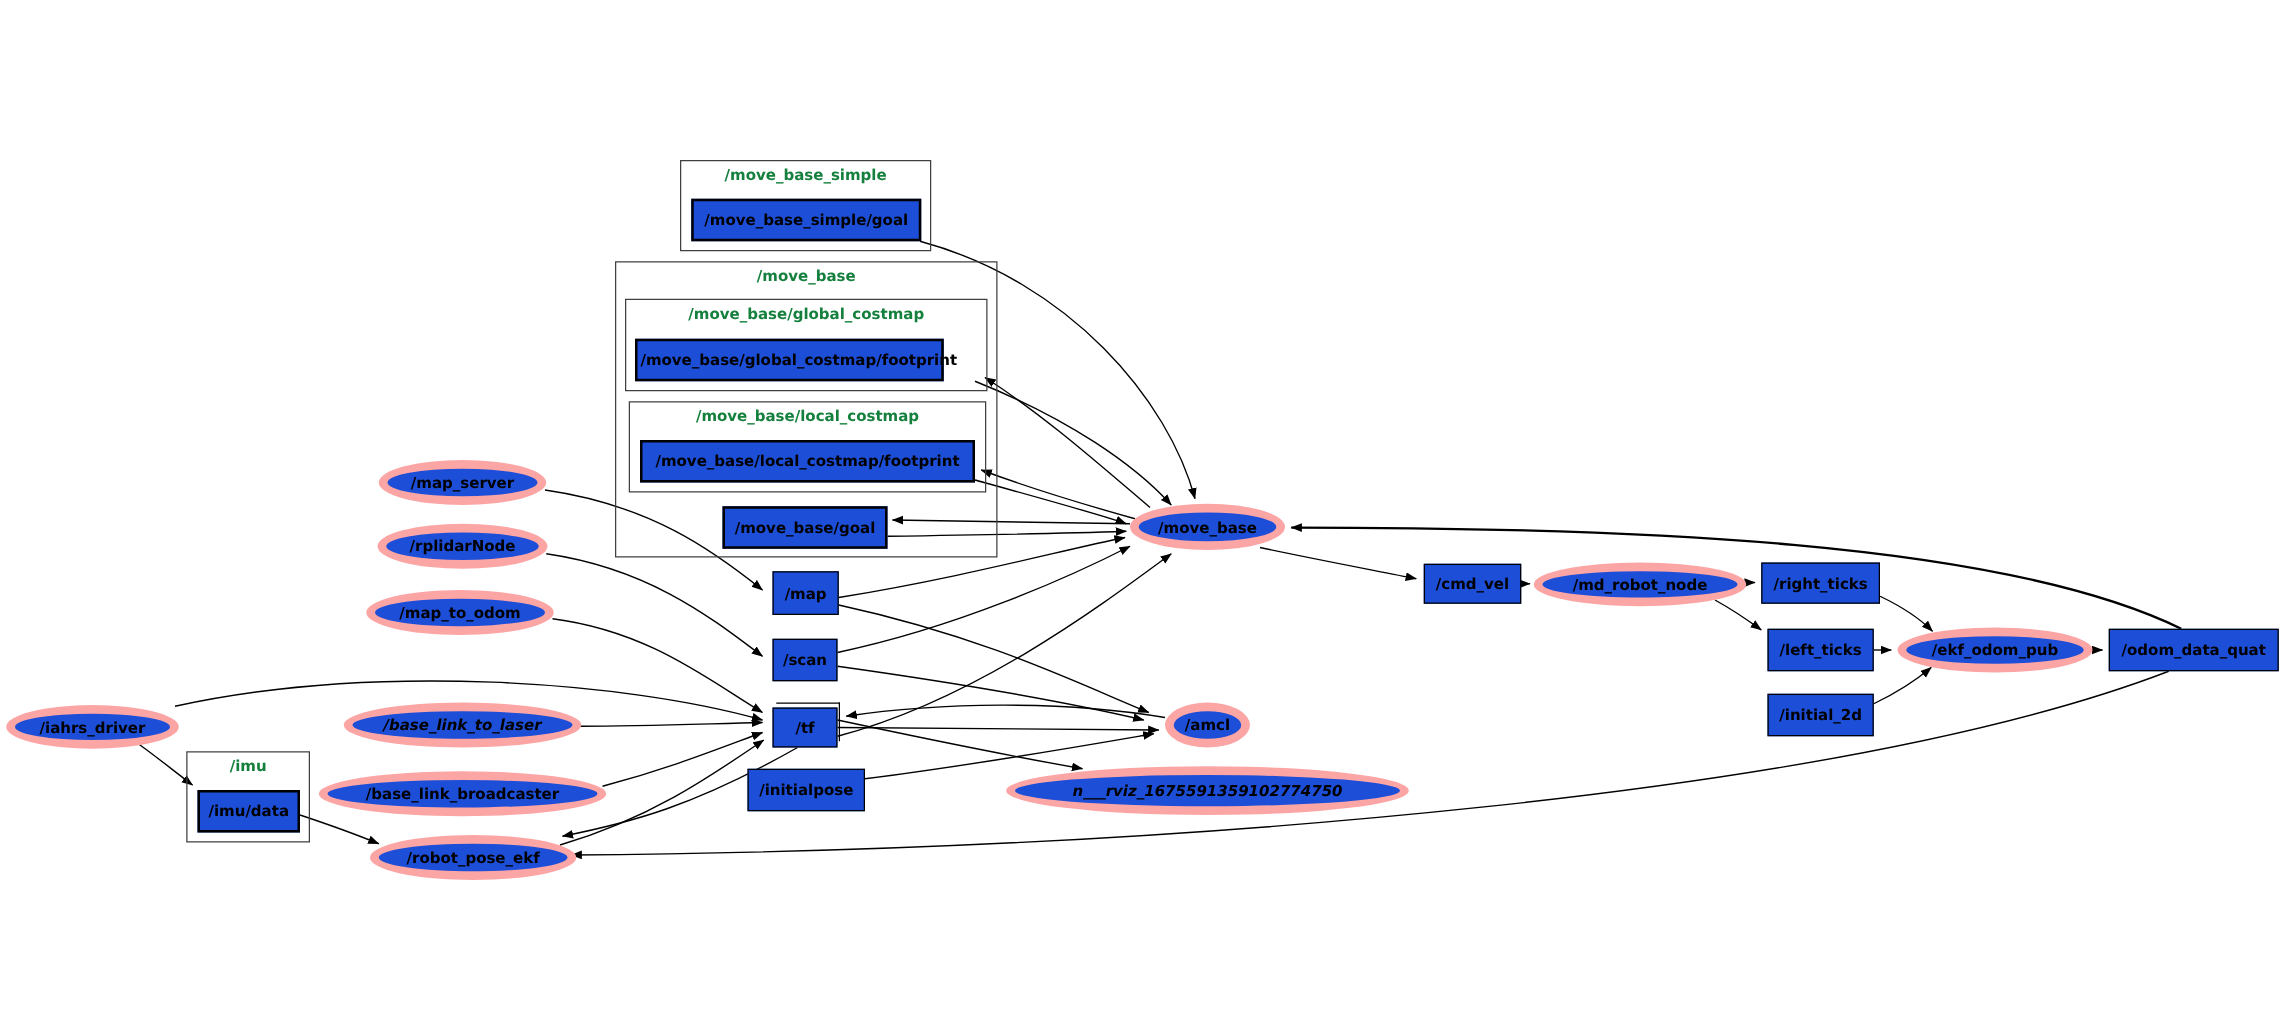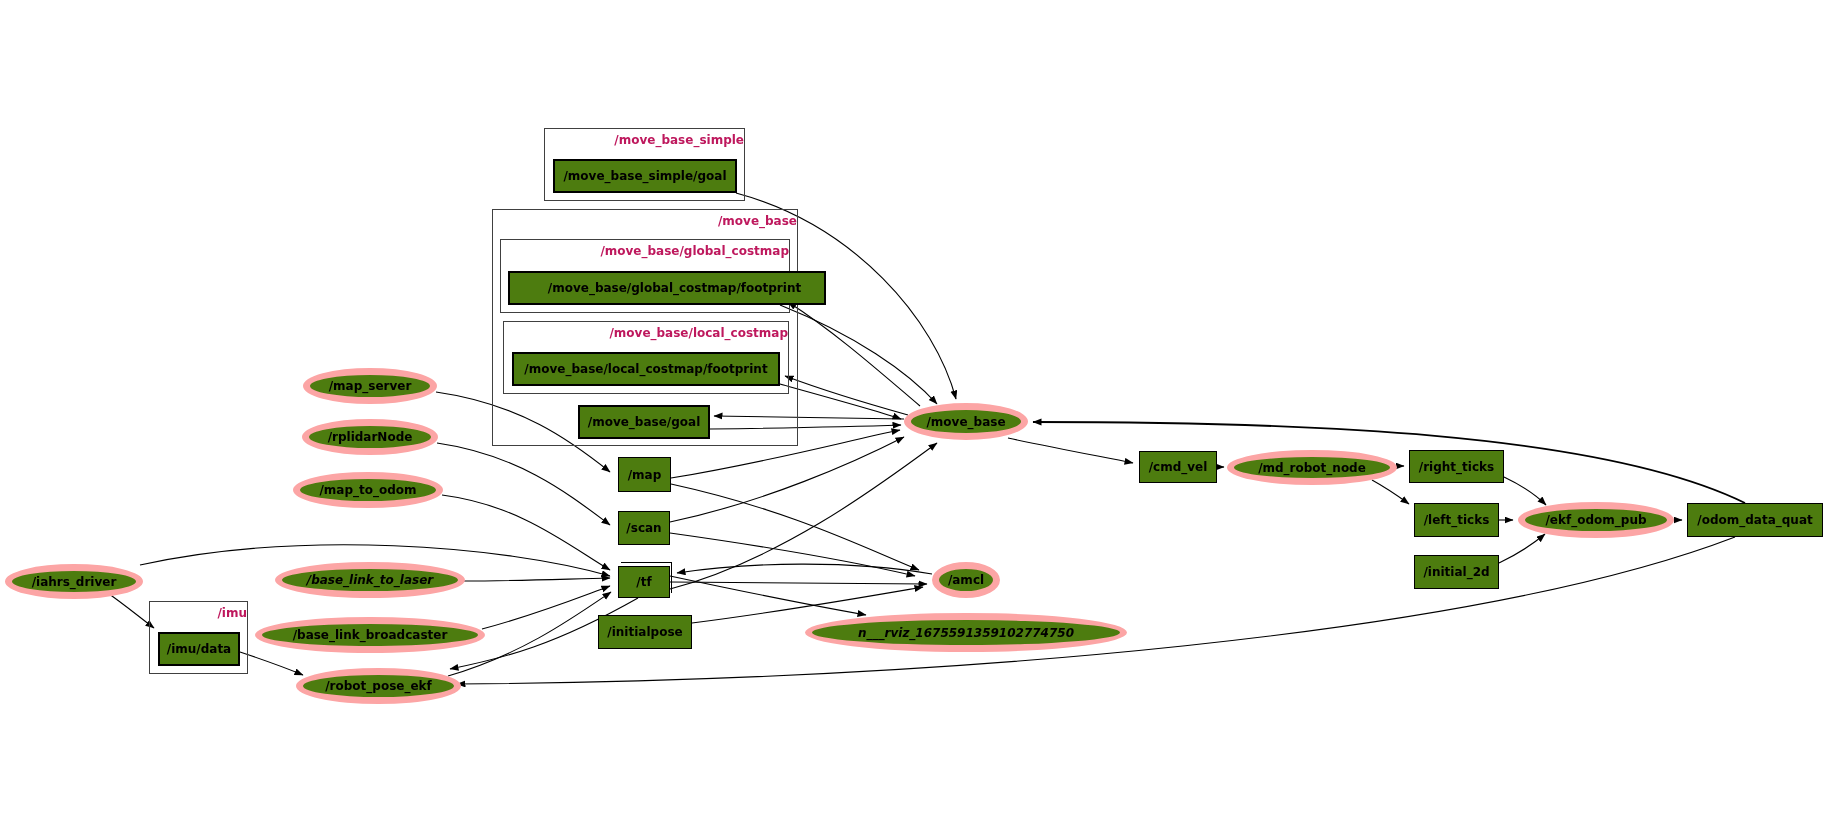--- a/index.html
+++ b/index.html
@@ -12,29 +12,29 @@
   }
   #edge-layer { position:absolute; left:0; top:0; width:1827px; height:826px; }
   .group {
     position:absolute;
     border:1px solid #404040;
     box-sizing:border-box;
     background:transparent;
   }
   .group-label {
     position:absolute; left:0; top:4px; width:100%;
-    text-align:right; font-weight:bold; font-size:12px; color:#be185d;
+    text-align:center; font-weight:bold; font-size:12px; color:#15803d;
     white-space:nowrap;
   }
   .node {
     position:absolute;
     display:flex; align-items:center; justify-content:center;
     font-weight:bold; font-size:12px; color:#000;
     white-space:nowrap; box-sizing:border-box;
-    background:#4d7c0f;
+    background:#1d4ed8;
   }
   .ellipse { border:7px solid #fca5a5; border-radius:50%; }
   .box      { border:1px solid #000; }
   .box-bold { border:2px solid #000; }
   .box3d    { border:1px solid #000; }
   .box3d::after {
     content:''; position:absolute;
     left:2px; top:-5px;
     width:100%; height:100%;
     border-top:1px solid #000; border-right:1px solid #000;
@@ -102,21 +102,21 @@
       </div>
       <div class="group" style="left: 503px; top: 321px; width: 286px; height: 73px;">
         <div class="group-label">/move_base/local_costmap</div>
       </div>
       <div class="group" style="left: 149px; top: 601px; width: 99px; height: 73px;">
         <div class="group-label">/imu</div>
       </div>
     </div>
   <div id="nodes">
       <div class="node box-bold" style="left: 553px; top: 159px; width: 184px; height: 34px;">/move_base_simple/goal</div>
-      <div class="node box-bold" style="left: 508px; top: 271px; width: 318px; height: 34px; padding-left: 15px;">/move_base/global_costmap/footprint</div>
+      <div class="node box-bold" style="left: 508px; top: 271px; width: 247px; height: 34px; padding-left: 15px;">/move_base/global_costmap/footprint</div>
       <div class="node box-bold" style="left: 512px; top: 352px; width: 268px; height: 34px;">/move_base/local_costmap/footprint</div>
       <div class="node box-bold" style="left: 578px; top: 405px; width: 132px; height: 34px;">/move_base/goal</div>
       <div class="node box" style="left: 618px; top: 457px; width: 53px; height: 35px;">/map</div>
       <div class="node box" style="left: 618px; top: 511px; width: 52px; height: 34px;">/scan</div>
       <div class="node box3d" style="left: 618px; top: 566px; width: 52px; height: 32px;">/tf</div>
       <div class="node box" style="left: 598px; top: 615px; width: 94px; height: 34px;">/initialpose</div>
       <div class="node box-bold" style="left: 158px; top: 632px; width: 82px; height: 34px;">/imu/data</div>
       <div class="node box" style="left: 1139px; top: 451px; width: 78px; height: 32px;">/cmd_vel</div>
       <div class="node box" style="left: 1409px; top: 450px; width: 95px; height: 33px;">/right_ticks</div>
       <div class="node box" style="left: 1414px; top: 503px; width: 85px; height: 34px;">/left_ticks</div>

